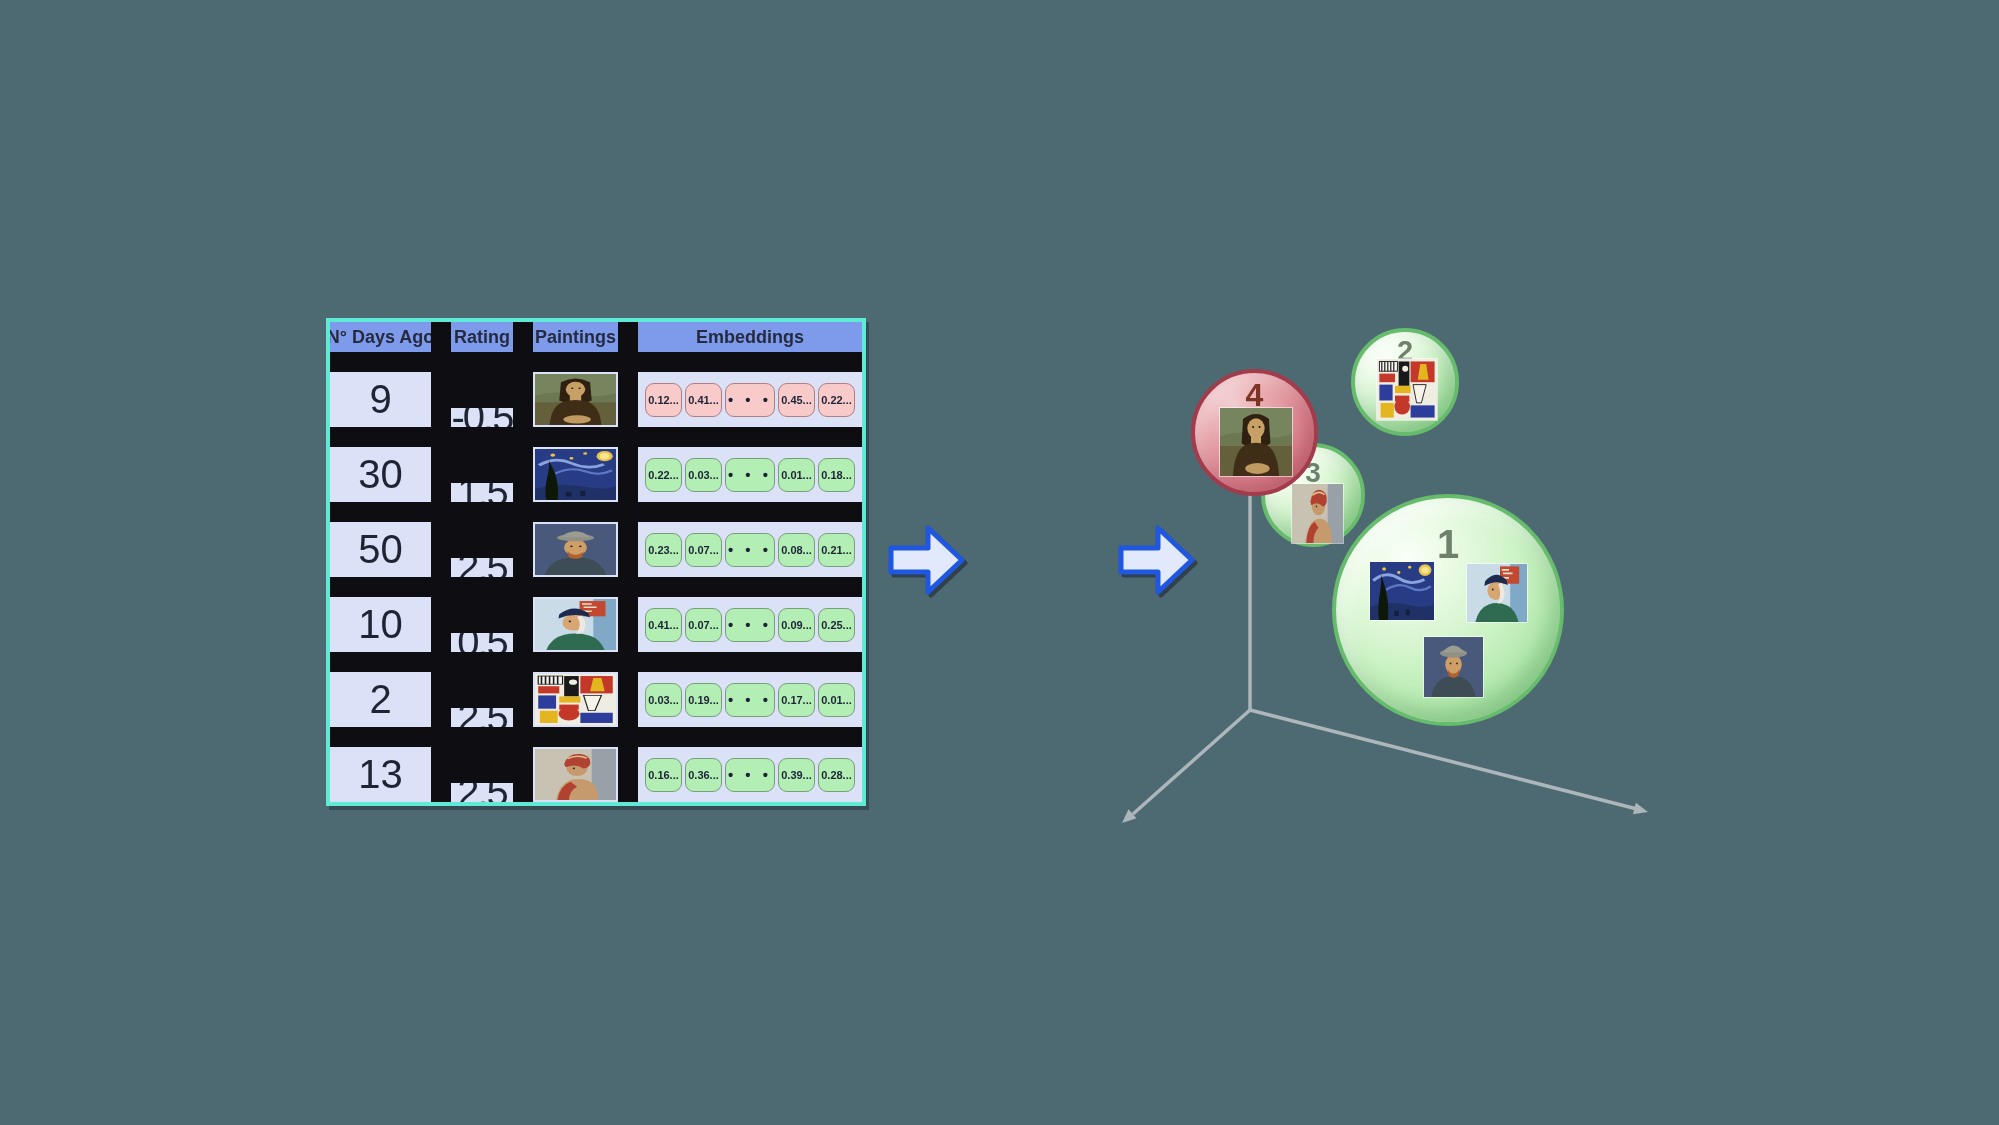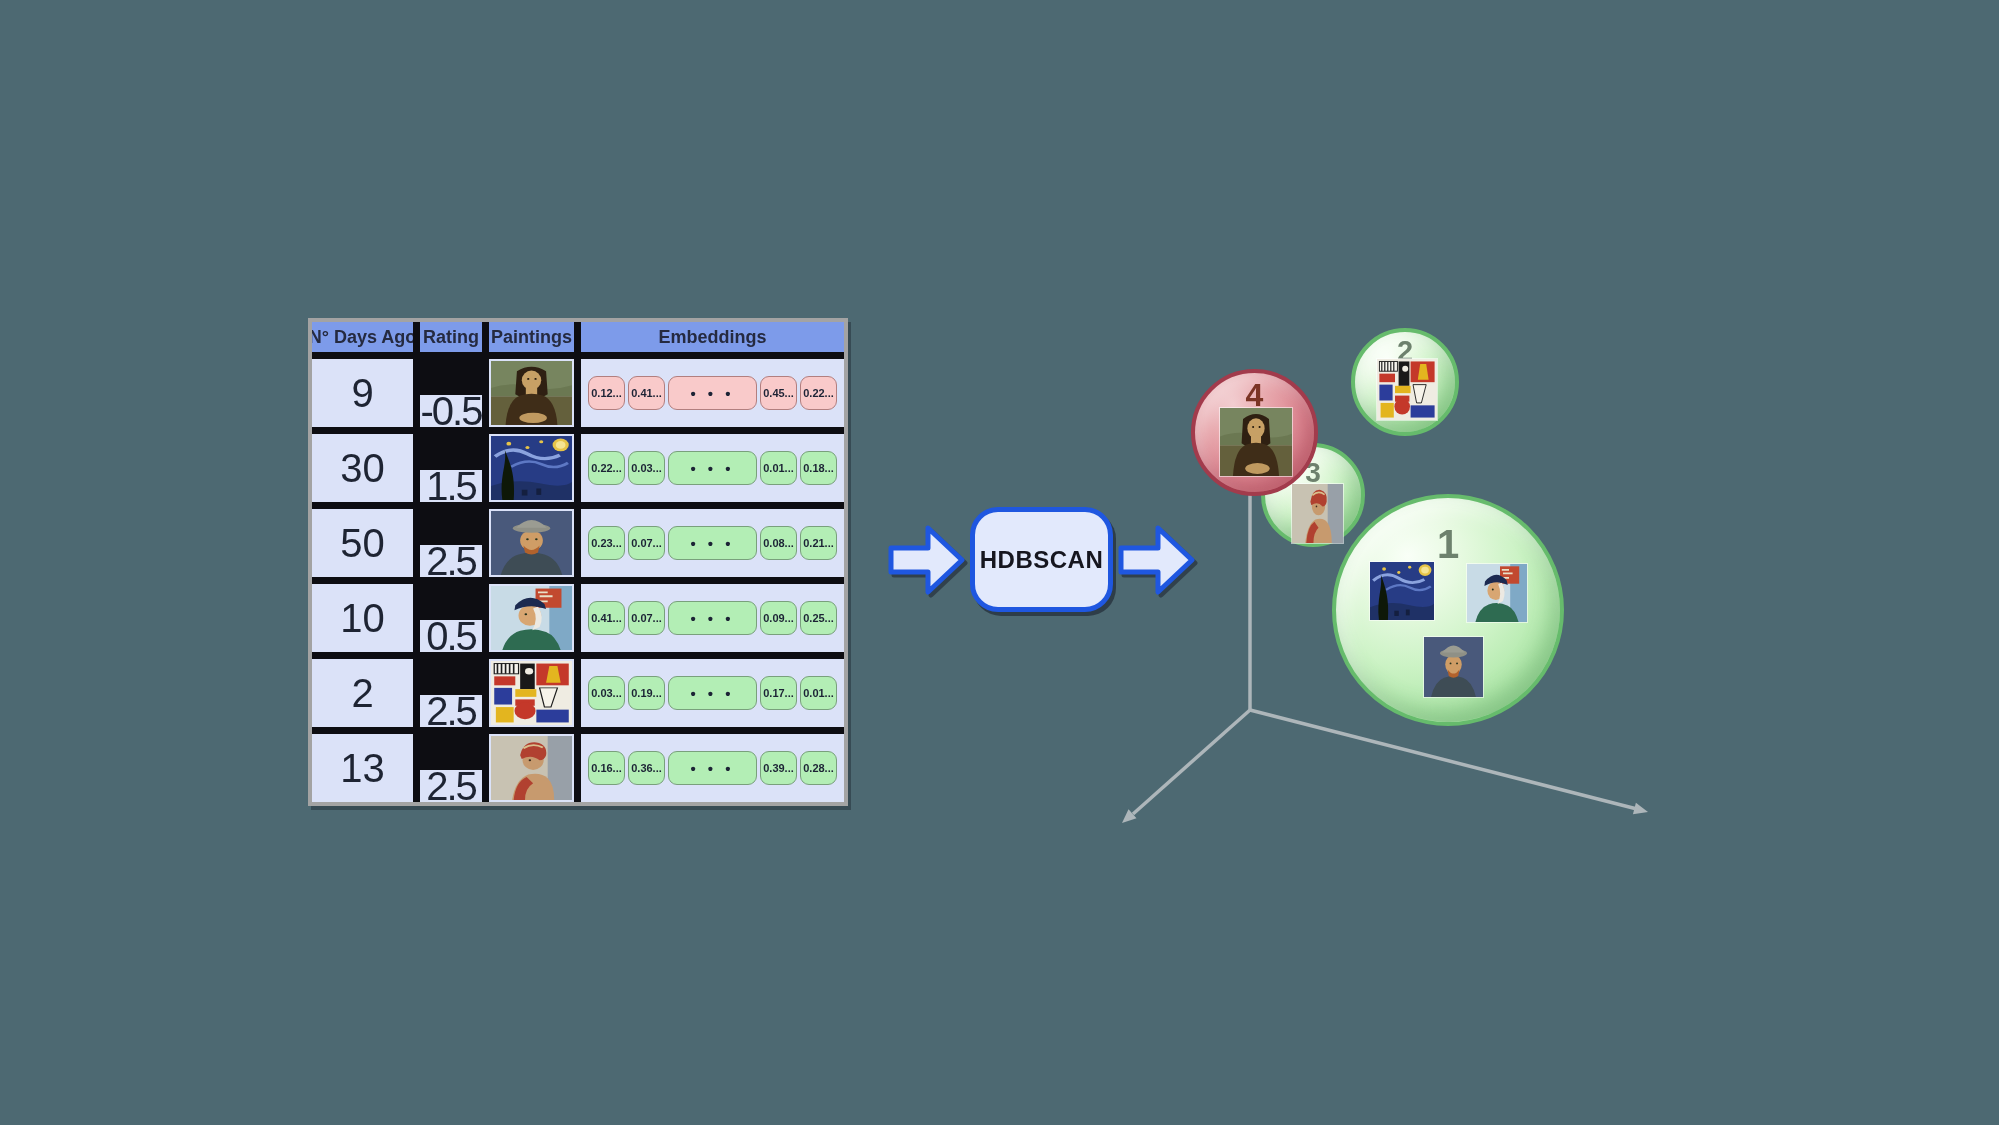--- a/index.html
+++ b/index.html
@@ -6,27 +6,27 @@
   body{
     width:1999px;height:1125px;overflow:hidden;
     background:#4d6972;
     font-family:"Liberation Sans", sans-serif;
     position:relative;
   }
   .canvas{position:absolute;inset:0;}
 
   
   .dtable{
-    position:absolute;left:308px;top:318px;width:540px;height:488px;
+    position:absolute;left:326px;top:318px;width:540px;height:488px;
     display:grid;
     grid-template-columns:101px 62px 85px 1fr;
     grid-template-rows:30px repeat(6,1fr);
-    gap:7px;
+    gap:20px;
     background:#0d0d12;
-    border:4px solid #a3a3a3;
+    border:4px solid #5eead4;
     box-sizing:border-box;
     box-shadow:3px 4px 0 rgba(15,20,30,0.35);
   }
   .th{
     background:#7d9bea;color:#252a40;
     display:flex;align-items:center;justify-content:center;
     font-size:18px;font-weight:600;white-space:nowrap;overflow:hidden;
   }
   .td{
     background:#dbe2f8;color:#1e2433;
@@ -270,21 +270,20 @@
       <span class="pill wide">• • •</span>
       <span class="pill">0.39...</span>
       <span class="pill">0.28...</span>
     </div>
   </div>
 
   <svg class="flow-arrow in" viewBox="0 0 78 78">
     <polygon points="3,27 40,27 40,7 74,39 40,71 40,51 3,51" fill="#e2e9fc" stroke="#1f57e0" stroke-width="5" stroke-linejoin="round"></polygon>
   </svg>
 
-  <div class="hdbscan">HDBSCAN</div>
 
   <svg class="flow-arrow out" viewBox="0 0 78 78">
     <polygon points="3,27 40,27 40,7 74,39 40,71 40,51 3,51" fill="#e2e9fc" stroke="#1f57e0" stroke-width="5" stroke-linejoin="round"></polygon>
   </svg>
 
   <svg class="axes" viewBox="0 0 1999 1125">
     <line x1="1250" y1="450" x2="1250" y2="710" stroke="#adb6ba" stroke-width="3.5"></line>
     <line x1="1250" y1="710" x2="1133" y2="814" stroke="#adb6ba" stroke-width="3.5"></line>
     <polygon points="1122,823 1136.5,818.2 1128.5,809.2" fill="#adb6ba"></polygon>
     <line x1="1250" y1="710" x2="1635" y2="808.5" stroke="#adb6ba" stroke-width="3.5"></line>

